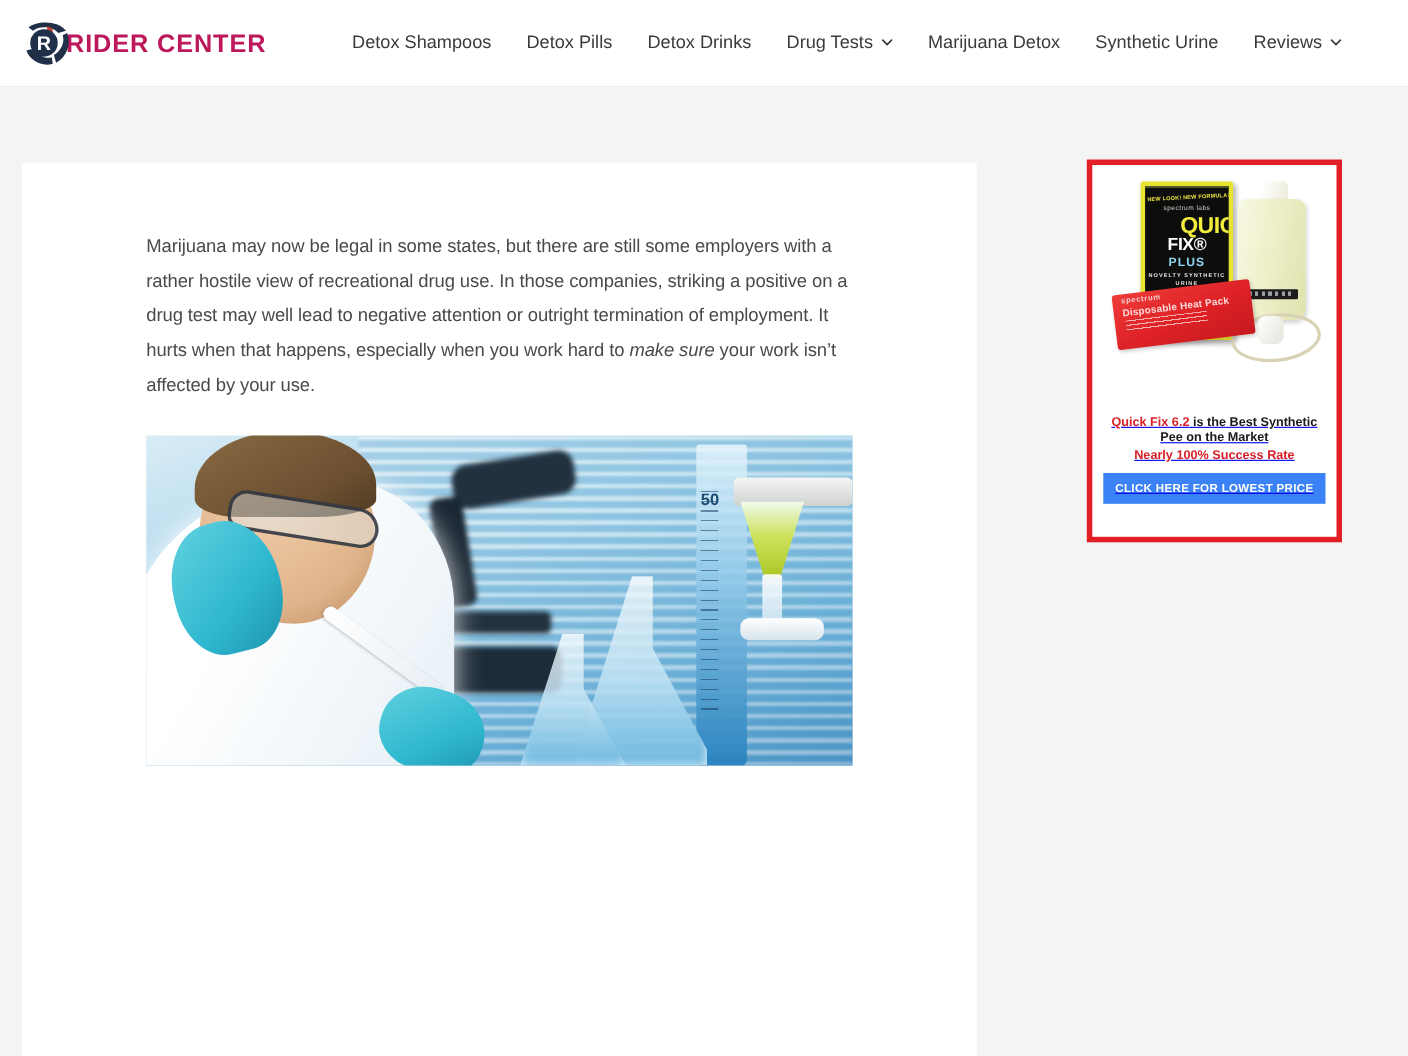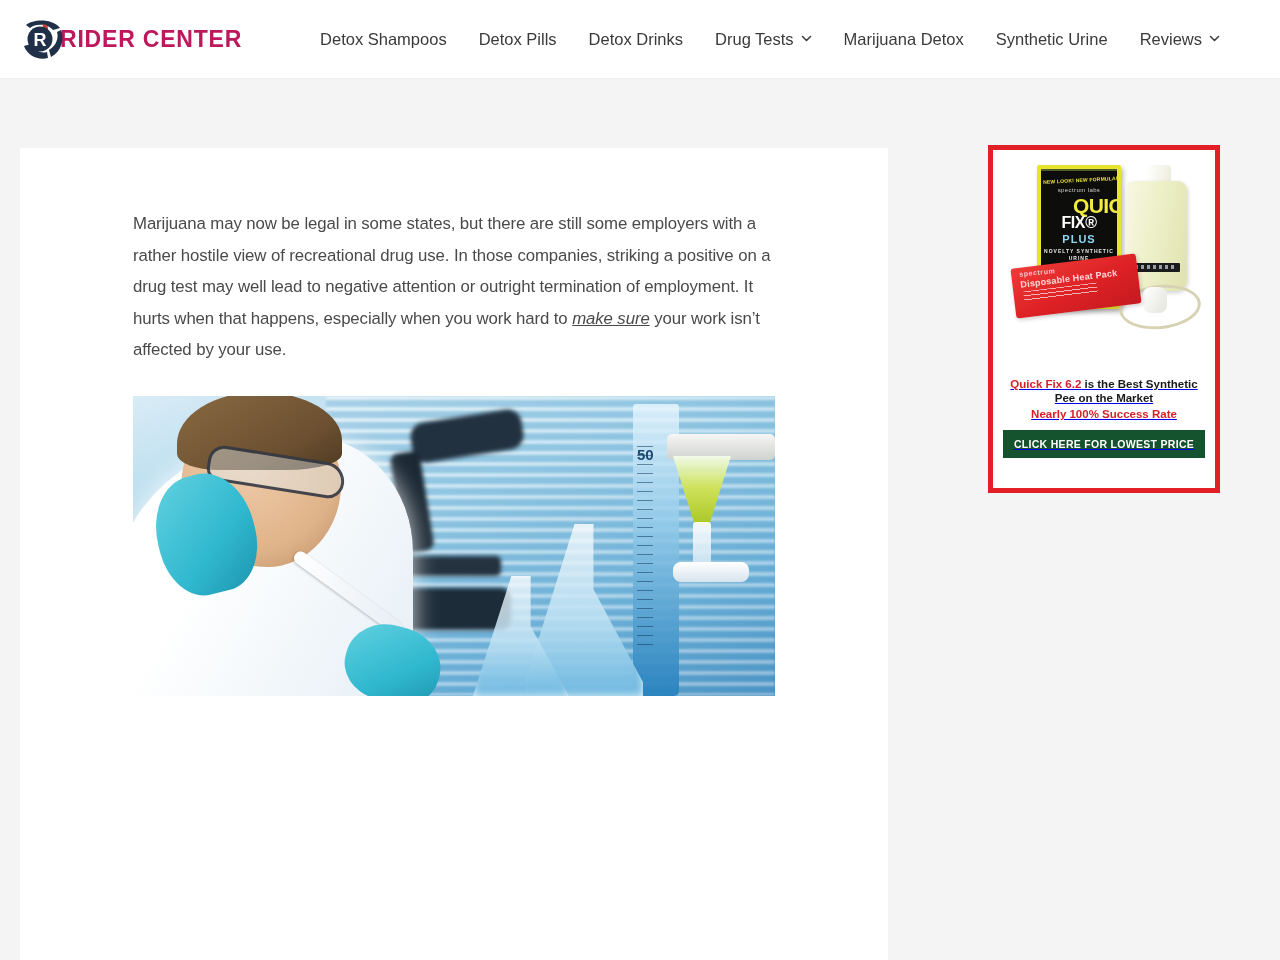--- a/index.html
+++ b/index.html
@@ -120,21 +120,21 @@
     margin: 12px 0 34px 0;
   }
 
   .entry-content p {
     font-size: 16.8px;
     line-height: 1.88;
     color: #4a4a4a;
     margin: 0 0 30px 0;
     letter-spacing: -0.1px;
   }
-  .entry-content p em { font-style: italic; text-decoration: underline; }
+  .entry-content p em { font-style: italic; }
 
   
   .lab-photo {
     position: relative;
     width: 642px;
     height: 300px;
     margin-top: 6px;
     overflow: hidden;
     background: linear-gradient(160deg, #d9ecf6 0%, #9fd0e8 40%, #5fa9d4 75%, #2f7fb8 100%);
   }
@@ -525,21 +525,21 @@
   .ad-line1 .hl { color: #d81f26; }
   .ad-line2 {
     font-size: 11.5px;
     font-weight: bold;
     color: #d81f26;
     margin-top: 2px;
   }
 
   .ad-cta {
     margin: 9px 2px 0 2px;
-    background: #14532d;
+    background: #3b82f6;
     color: #ffffff;
     font-size: 10.5px;
     font-weight: bold;
     letter-spacing: 0.3px;
     text-align: center;
     padding: 8px 4px;
     border: none;
     cursor: pointer;
     font-family: "Liberation Sans", sans-serif;
   }

